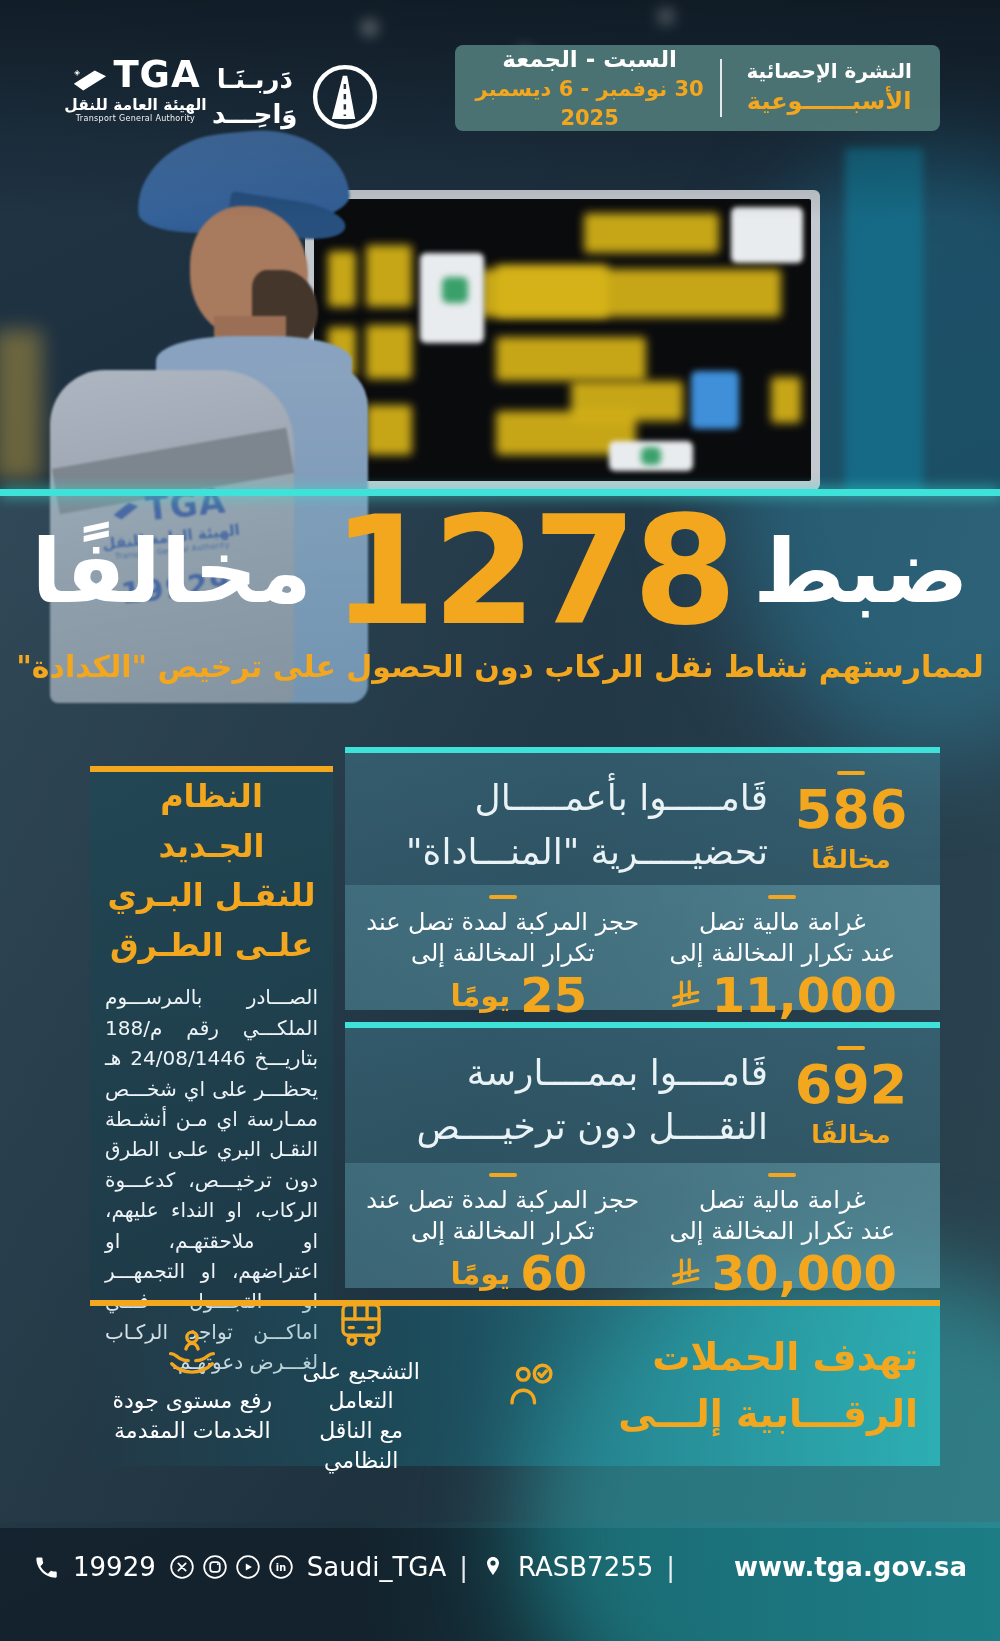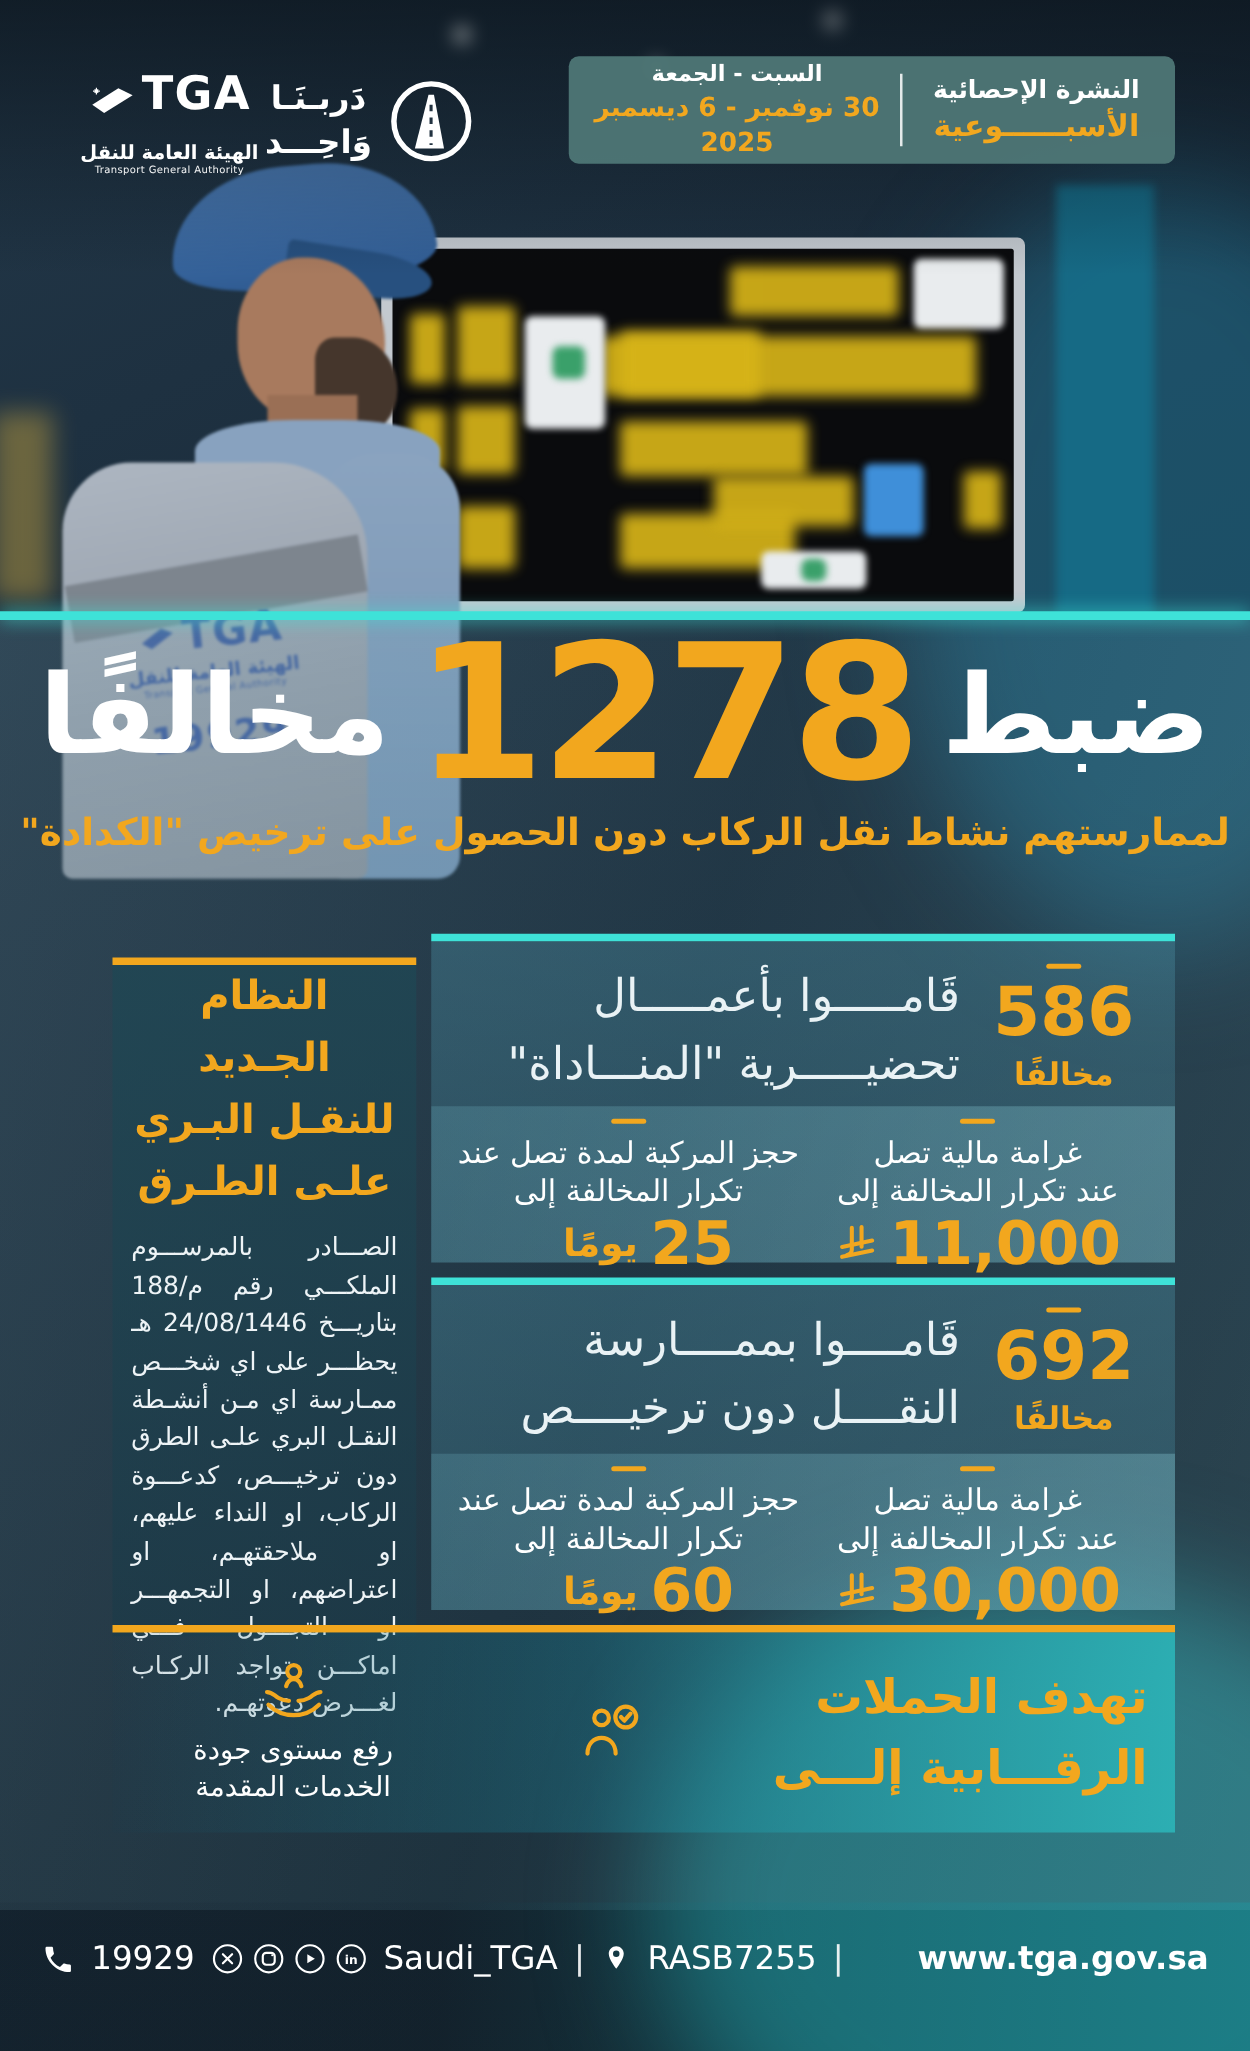--- a/index.html
+++ b/index.html
@@ -44,31 +44,31 @@
   .vp-ar { font-size:15px; font-weight:bold; margin-top:2px; }
   .vp-en { font-size:7.5px; letter-spacing:.4px; }
   .vp-num { font-size:29px; font-weight:bold; margin-top:16px; letter-spacing:2px; }
   .bg-person { position:absolute; left:-6px; top:330px; width:48px; height:150px; background:#c9a53e; filter:blur(10px); opacity:.45; }
 
   
   .hdr { position:absolute; z-index:3; }
   .tga-logo { left:58px; top:56px; width:155px; text-align:center; color:#fff; }
   .logo-row { display:flex; align-items:flex-end; justify-content:center; gap:5px; }
   .logo-acr { font-size:37px; font-weight:bold; line-height:1; letter-spacing:1px; }
-  .logo-ar { font-size:15.5px; font-weight:bold; margin-top:20px; }
+  .logo-ar { font-size:15.5px; font-weight:bold; margin-top:3px; }
   .logo-en { font-size:8px; letter-spacing:.3px; opacity:.95; }
   .slogan { left:212px; top:62px; display:flex; align-items:center; gap:12px; color:#fff; }
   .slogan-text { font-size:26px; font-weight:bold; line-height:1.35; text-align:center; white-space:pre-line; }
   .badge { left:455px; top:45px; width:485px; height:86px; background:rgba(80,120,119,.93); border-radius:8px;
     display:flex; direction:rtl; align-items:center; padding:8px 16px; }
   .badge-col { flex:1; text-align:center; line-height:1.35; }
   .badge-div { width:2px; height:58px; background:rgba(255,255,255,.85); margin:0 12px; }
   .b-white { color:#fff; font-size:20px; font-weight:bold; }
   .b-yellow { color:#F2A71E; font-size:24px; font-weight:bold; }
-  .b-days { color:#fff; font-size:18px; font-weight:bold; }
+  .b-days { color:#fff; font-size:23px; font-weight:bold; }
   .b-dates { color:#F2A71E; font-size:21px; font-weight:bold; }
 
   
   .glass { position:absolute; z-index:1; left:0; top:496px; width:1000px; height:1032px;
     background:linear-gradient(105deg, rgba(130,175,190,.20), rgba(95,155,175,.13) 50%, rgba(125,190,205,.22)); }
   .hero-line { position:absolute; z-index:3; left:0; top:489px; width:1000px; height:7px; background:#3EE2D8;
     box-shadow:0 0 14px rgba(62,226,216,.8); }
   .hero { position:absolute; z-index:3; left:0; top:500px; width:1000px; text-align:center; }
   .hero-row { display:flex; direction:rtl; justify-content:center; align-items:center; gap:20px; }
   .hero-word { color:#fff; font-size:88px; font-weight:bold; line-height:1.15; }
@@ -321,20 +321,34 @@
       <div class="goal-icon">
         <svg viewBox="0 0 24 24" fill="none" stroke="#F2A71E" stroke-width="1.5" stroke-linecap="round" stroke-linejoin="round" style="margin:0 auto;">
           <circle cx="9" cy="6.8" r="2.6"></circle>
           <path d="M4 19.5c0-3.4 2.2-5.6 5-5.6s5 2.2 5 5.6"></path>
           <circle cx="17.6" cy="6.5" r="3.7"></circle>
           <path d="M15.9 6.5l1.2 1.3 2.2-2.5"></path>
         </svg>
       </div>
     </div>
 
+    <div class="goal-item">
+      <div class="goal-icon">
+        <svg viewBox="0 0 24 24" fill="none" stroke="#F2A71E" stroke-width="1.5" stroke-linecap="round" stroke-linejoin="round" style="margin:0 auto;">
+          <rect x="4" y="3.5" width="16" height="13.5" rx="2.2"></rect>
+          <path d="M4 9.8h16"></path>
+          <path d="M9.3 3.5v6.3M14.7 3.5v6.3"></path>
+          <path d="M6.8 13.6h1.8M15.4 13.6h1.8"></path>
+          <circle cx="8" cy="19.3" r="1.7"></circle>
+          <circle cx="16" cy="19.3" r="1.7"></circle>
+        </svg>
+      </div>
+      <div class="goal-text">التشجيع على التعامل
+مع الناقل النظامي</div>
+    </div>
 
     <div class="goal-item">
       <div class="goal-icon">
         <svg viewBox="0 0 24 24" fill="none" stroke="#F2A71E" stroke-width="1.5" stroke-linecap="round" stroke-linejoin="round" style="margin:0 auto;">
           <circle cx="12" cy="5" r="2.3"></circle>
           <path d="M9.3 10.2c.5-1.7 1.4-2.5 2.7-2.5s2.2.8 2.7 2.5"></path>
           <path d="M2.5 12.3c1.9 0 2.6 1.3 4.1 2.1 1.3.7 2.7 1 3.7 1"></path>
           <path d="M21.5 12.3c-1.9 0-2.6 1.3-4.1 2.1-1.3.7-2.7 1-3.7 1"></path>
           <path d="M3 16.8c2.6 2.6 5.2 3.7 9 3.7s6.4-1.1 9-3.7"></path>
         </svg>

